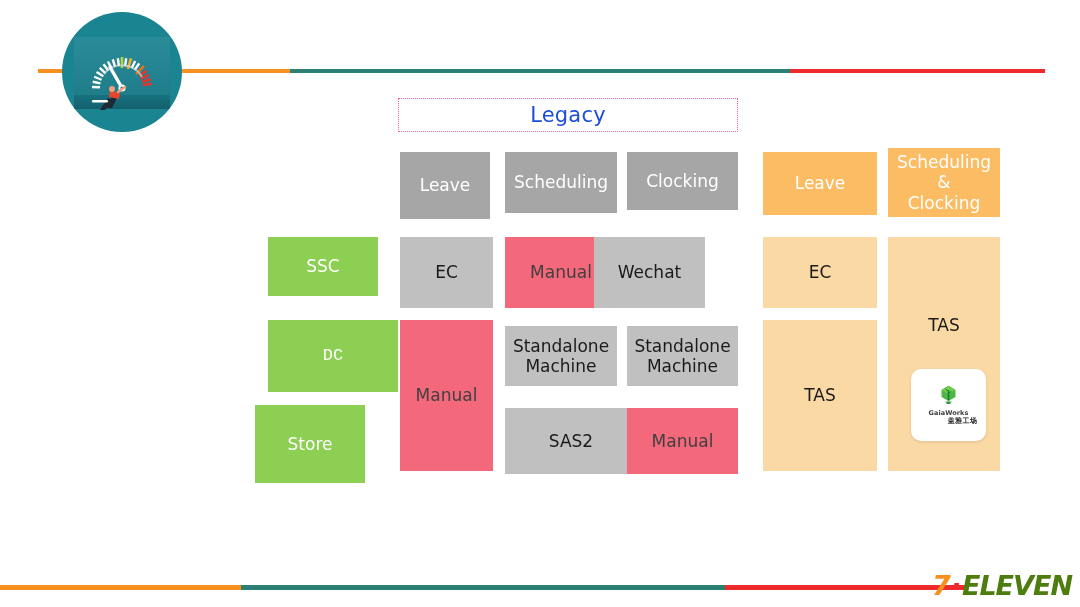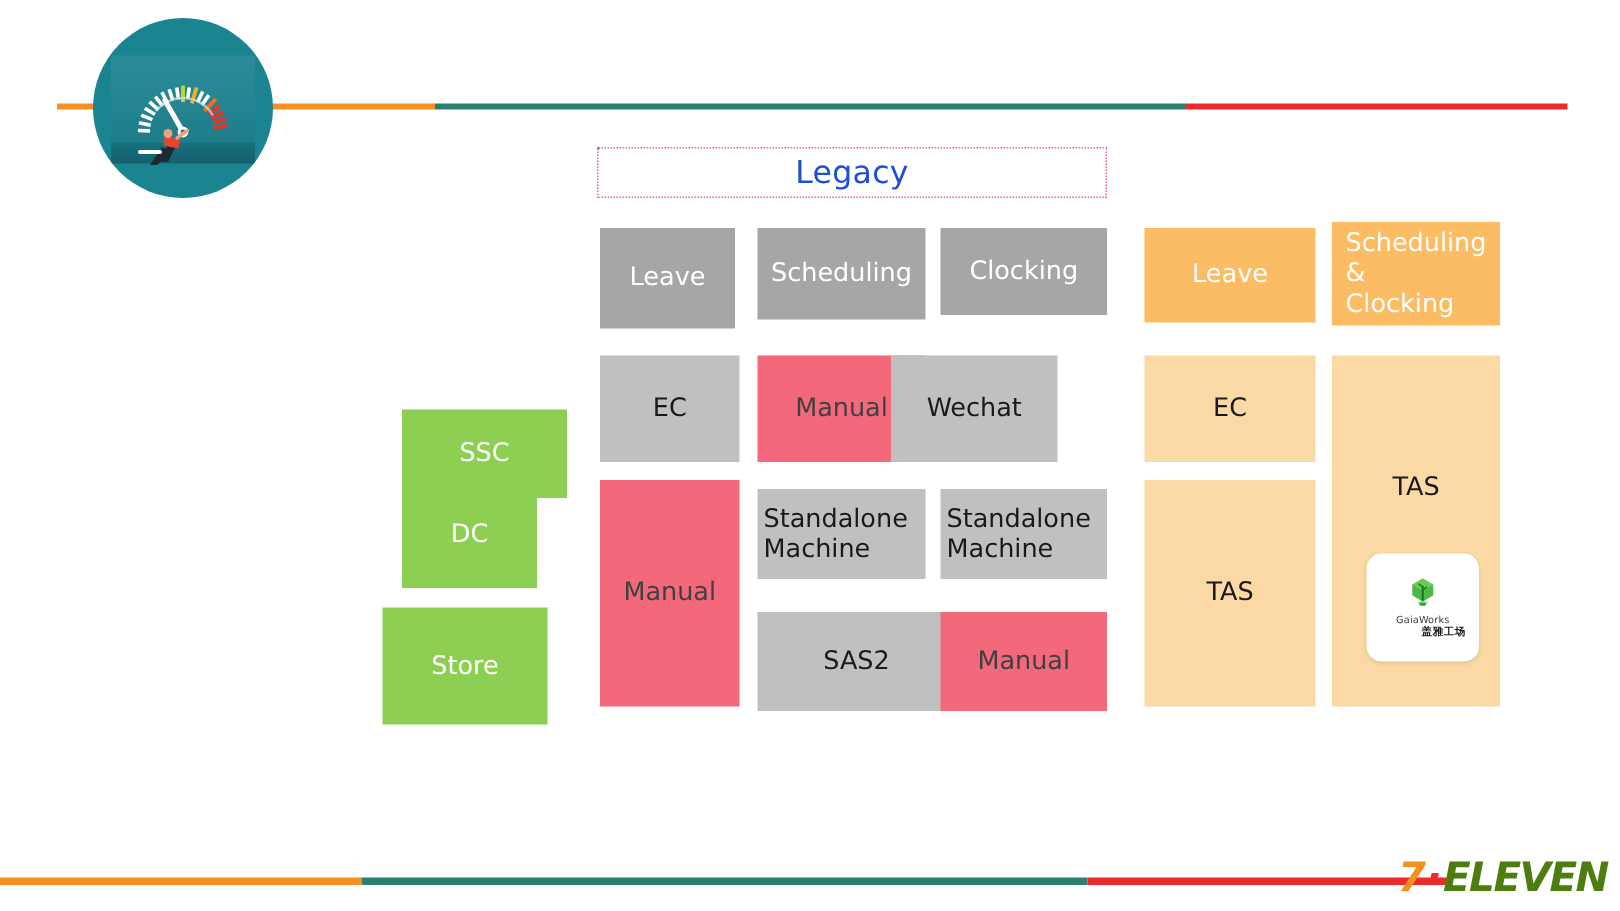--- a/index.html
+++ b/index.html
@@ -44,42 +44,42 @@
     display:flex;align-items:center;justify-content:center;
     font-size:21px;color:#1d4ed8;
     letter-spacing:.2px;
   }
 
   
   .cell{
     position:absolute;
     box-sizing:border-box;
     display:flex;align-items:center;justify-content:center;
-    text-align:left;
+    text-align:center;
     line-height:1.18;
     padding:0 4px;
   }
   .cell.hdr-grey{background:#a6a6a6;color:#ffffff;font-size:17px;}
   .cell.hdr-orange{background:#fbbc63;color:#ffffff;font-size:17px;}
   .cell.grey{background:#c0c0c0;color:#1a1a1a;font-size:17px;}
   .cell.pink{background:#f4687b;color:#404040;font-size:17px;}
   .cell.green{background:#8dcf52;color:#ffffff;font-size:17px;}
   .cell.peach{background:#fbd9a5;color:#1a1a1a;font-size:17px;}
   .cell.peach-tall{background:#fbd9a5;color:#1a1a1a;font-size:17px;
     align-items:flex-start;justify-content:center;padding-top:78px;}
 
   
   .vendor-card{
     position:absolute;left:911px;top:369px;width:75px;height:72px;
     background:#ffffff;border-radius:10px;
     box-shadow:0 1px 3px rgba(0,0,0,.12);
     display:flex;flex-direction:column;align-items:center;justify-content:center;
   }
   .vendor-tree{width:17px;height:21px;margin-bottom:3px;}
-  .vendor-name{font-size:6.5px;color:#3d3d3d;font-weight:normal;letter-spacing:.1px;line-height:1.25;}
+  .vendor-name{font-size:6.5px;color:#3d3d3d;font-weight:bold;letter-spacing:.1px;line-height:1.25;}
   .vendor-cn{font-size:7px;color:#1a1a1a;font-weight:bold;letter-spacing:.4px;line-height:1.25;padding-left:28px;}
 
   
   .footer-rule{position:absolute;height:5px;bottom:17px;}
   .seven-logo{
     position:absolute;right:8px;bottom:6px;
     display:flex;align-items:baseline;
     font-family:"DejaVu Sans", sans-serif;
     font-weight:bold;font-style:italic;
     font-size:27px;letter-spacing:-0.5px;
@@ -159,22 +159,22 @@
 
   <div class="cell hdr-grey" style="left:400px;top:152px;width:90px;height:67px;">Leave</div>
   <div class="cell hdr-grey" style="left:505px;top:152px;width:112px;height:61px;">Scheduling</div>
   <div class="cell hdr-grey" style="left:627px;top:152px;width:111px;height:58px;">Clocking</div>
 
   <div class="cell hdr-orange" style="left:763px;top:152px;width:114px;height:63px;">Leave</div>
   <div class="cell hdr-orange" style="left:888px;top:148px;width:112px;height:69px;white-space:pre-line;">Scheduling
 &amp;
 Clocking</div>
 
-  <div class="cell green" style="left:268px;top:237px;width:110px;height:59px;margin-top:36px;">SSC</div>
-  <div class="cell green" style="left:268px;top:320px;width:90px;height:72px;">DC</div>
+  <div class="cell green" style="left:268px;top:237px;width:110px;height:59px;">SSC</div>
+  <div class="cell green" style="left:268px;top:320px;width:130px;height:72px;font-family:Liberation Mono, monospace;">DC</div>
   <div class="cell green" style="left:255px;top:405px;width:110px;height:78px;">Store</div>
 
   <div class="cell grey" style="left:400px;top:237px;width:93px;height:71px;">EC</div>
   <div class="cell pink" style="left:505px;top:237px;width:112px;height:71px;">Manual</div>
   <div class="cell grey" style="left:594px;top:237px;width:111px;height:71px;">Wechat</div>
 
   <div class="cell pink" style="left:400px;top:320px;width:93px;height:151px;">Manual</div>
   <div class="cell grey" style="left:505px;top:326px;width:112px;height:60px;">Standalone Machine</div>
   <div class="cell grey" style="left:627px;top:326px;width:111px;height:60px;">Standalone Machine</div>
 

